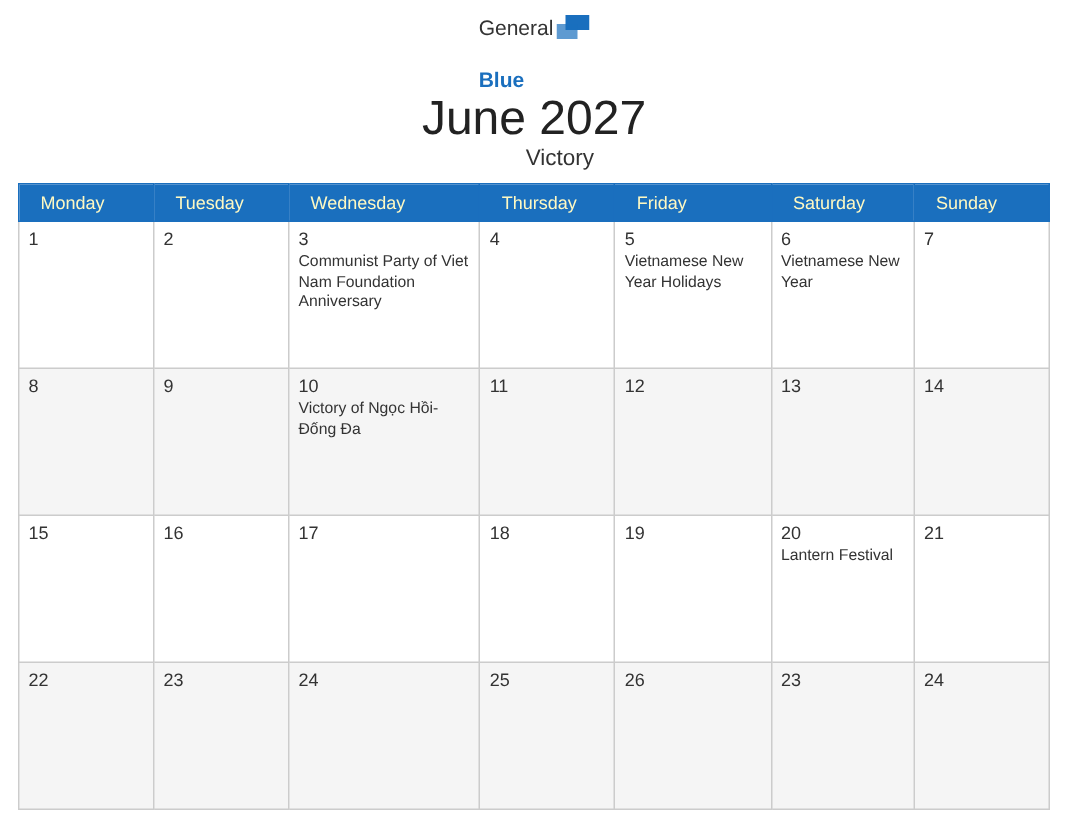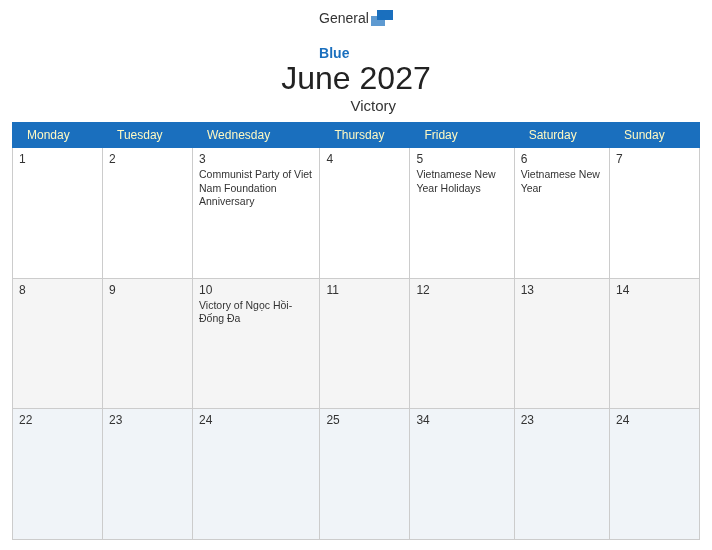--- a/index.html
+++ b/index.html
@@ -181,35 +181,59 @@
           <td>
             <span class="day-number">12</span>
           </td>
           <td>
             <span class="day-number">13</span>
           </td>
           <td>
             <span class="day-number">14</span>
           </td>
         </tr>
+        <tr class="row-odd">
+          <td>
+            <span class="day-number">15</span>
+          </td>
+          <td>
+            <span class="day-number">16</span>
+          </td>
+          <td>
+            <span class="day-number">17</span>
+          </td>
+          <td>
+            <span class="day-number">18</span>
+          </td>
+          <td>
+            <span class="day-number">19</span>
+          </td>
+          <td>
+            <span class="day-number">20</span>
+            <div class="event-text">Lantern Festival</div>
+          </td>
+          <td>
+            <span class="day-number">21</span>
+          </td>
+        </tr>
         <tr class="row-even">
           <td>
             <span class="day-number">22</span>
           </td>
           <td>
             <span class="day-number">23</span>
           </td>
           <td>
             <span class="day-number">24</span>
           </td>
           <td>
             <span class="day-number">25</span>
           </td>
           <td>
-            <span class="day-number">34</span>
+            <span class="day-number">26</span>
           </td>
           <td>
             <span class="day-number">23</span>
           </td>
           <td>
             <span class="day-number">24</span>
           </td>
         </tr>
       </tbody>
   </table>

